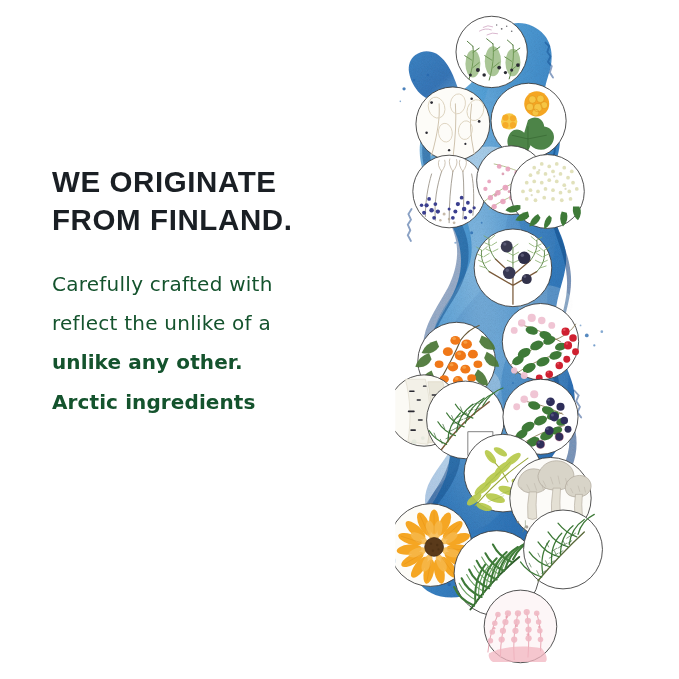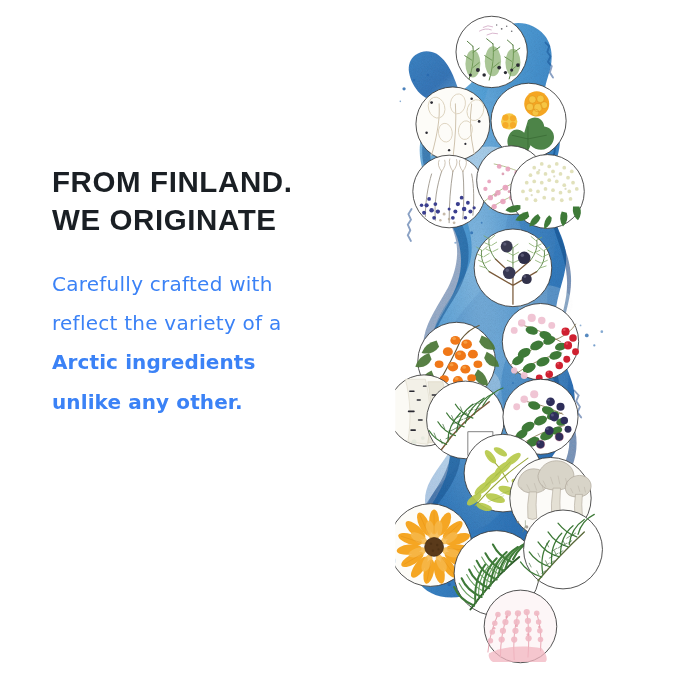--- a/index.html
+++ b/index.html
@@ -35,21 +35,21 @@
     text-transform: uppercase;
   }
   #headline .hl-line { display: block; white-space: nowrap; }
 
   #body-copy {
     margin: 0;
     font-family: "DejaVu Sans", sans-serif;
     font-size: 20px;
     line-height: 1.97;
     letter-spacing: 0.25px;
-    color: #3b82f6;
+    color: #14532d;
   }
   #body-copy .bc-line { display: block; white-space: nowrap; }
   #body-copy .bc-line.bold { font-weight: 700; letter-spacing: 0.1px; }
 
   
   #map-art {
     position: absolute;
     left: 330px;
     top: 10px;
     width: 349px;
@@ -58,29 +58,29 @@
   #map-art svg { display: block; width: 100%; height: 100%; }
 </style>
 </head>
 <body>
 
 <div id="page">
 
   <div id="text-block">
 
     <h1 id="headline">
+      <span class="hl-line">WE ORIGINATE</span>
       <span class="hl-line">FROM FINLAND.</span>
-      <span class="hl-line">WE ORIGINATE</span>
     </h1>
 
     <p id="body-copy">
       <span class="bc-line">Carefully crafted with</span>
-      <span class="bc-line">reflect the variety of a</span>
+      <span class="bc-line">reflect the unlike of a</span>
+      <span class="bc-line bold">unlike any other.</span>
       <span class="bc-line bold">Arctic ingredients</span>
-      <span class="bc-line bold">unlike any other.</span>
     </p>
 
   </div>
 
   <div id="map-art">
     <svg viewBox="0 0 349 1069" preserveAspectRatio="xMidYMid meet">
       <defs>
 
         <linearGradient id="gBlueMain" x1="0" y1="0" x2="1" y2="1">
           <stop offset="0%" stop-color="#8fc3e8"></stop>

